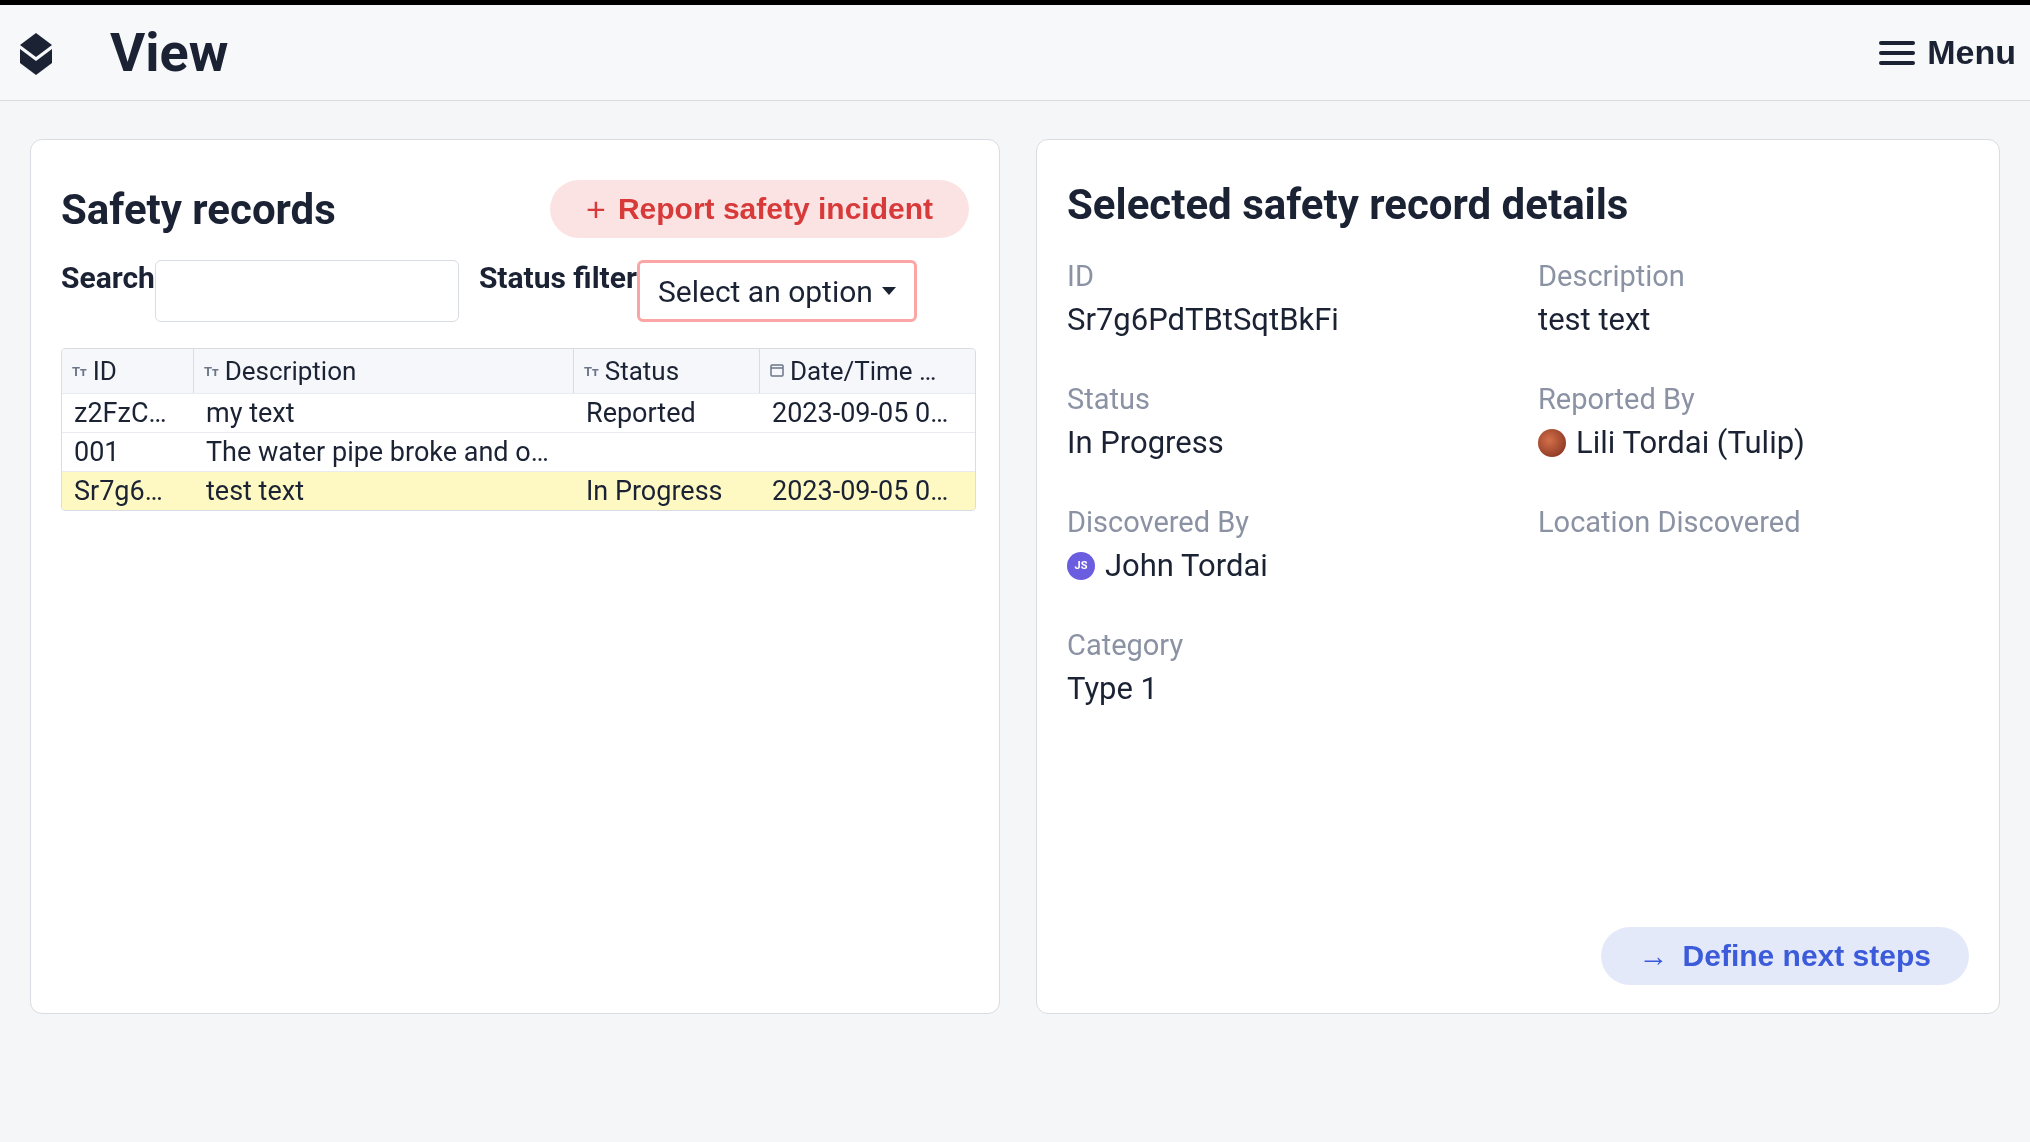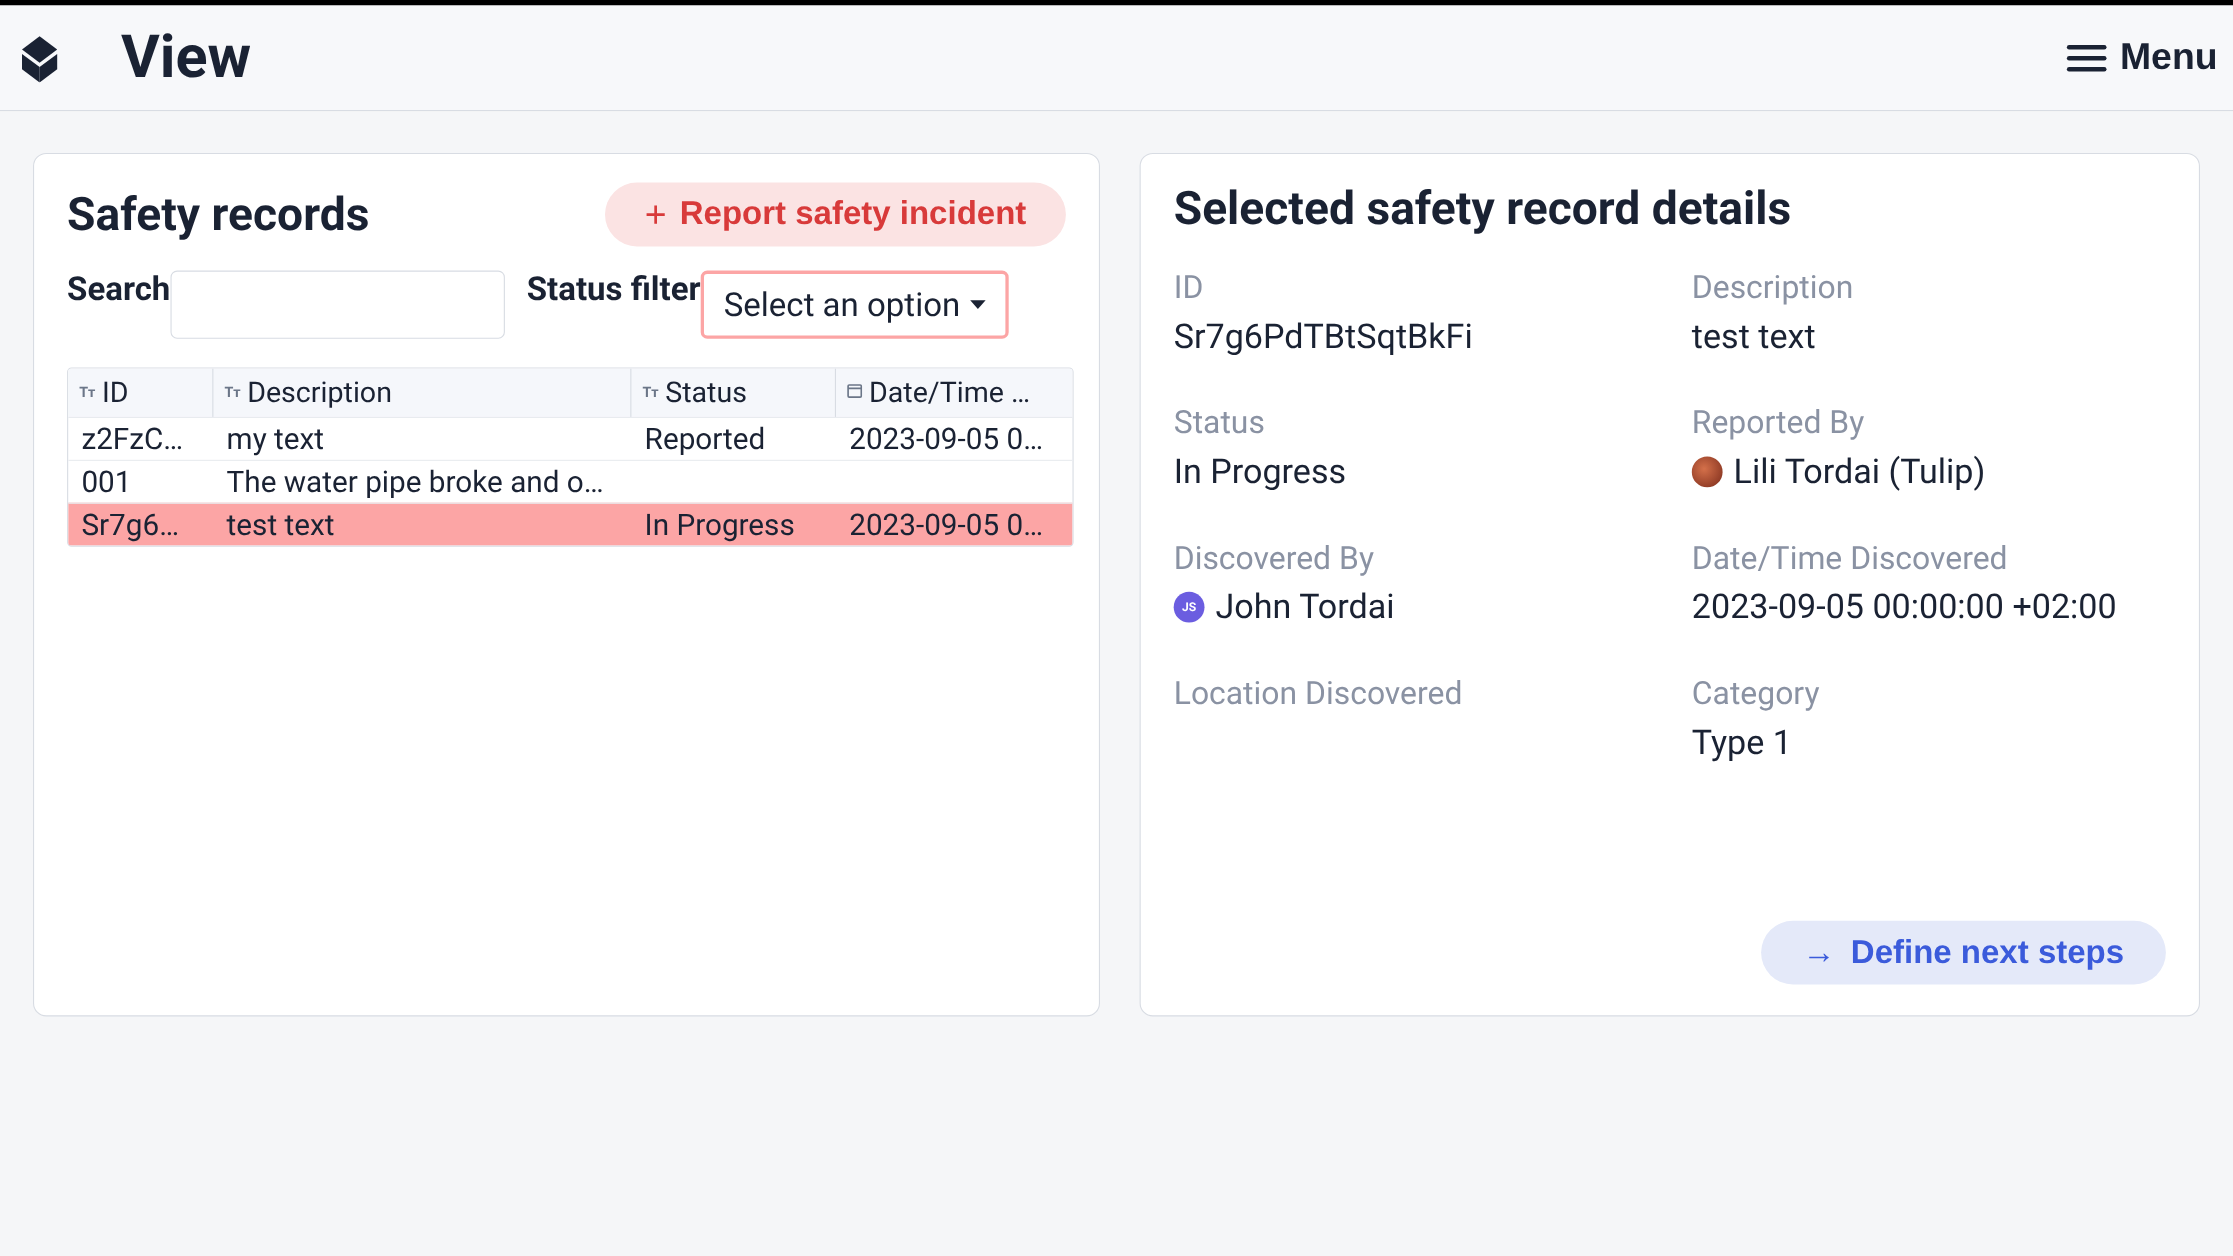--- a/index.html
+++ b/index.html
@@ -65,23 +65,23 @@
     }
     .content {
       display: flex;
       padding: 38px 30px;
       gap: 36px;
     }
     .panel {
       background: #fff;
       border: 1px solid #d8dce3;
       border-radius: 12px;
-      padding: 26px 30px;
+      padding: 40px 30px;
       flex: 1;
-      height: 785px;
+      height: 875px;
       position: relative;
     }
     .panel-left {
       width: 970px;
       flex: 0 0 970px;
     }
     .panel-right {
       flex: 1;
     }
     .panel-header-row {
@@ -192,21 +192,21 @@
       color: #6b7688;
       font-weight: 700;
     }
     .table-row {
       display: flex;
       height: 39px;
       border-top: 1px solid #e8ebef;
       cursor: pointer;
     }
     .table-row.selected {
-      background: #fca5a5;
+      background: #fef9c3;
     }
     .td {
       padding: 0 12px;
       display: flex;
       align-items: center;
       font-size: 27px;
       color: #1a2233;
       overflow: hidden;
       white-space: nowrap;
       text-overflow: ellipsis;
@@ -393,24 +393,20 @@
         </span>
       </div>
 
       <div class="detail-field">
         <span class="detail-label">Discovered By</span>
         <span class="detail-value">
           <span class="avatar avatar-initials">JS</span>
           <span>John Tordai</span>
         </span>
       </div>
-      <div class="detail-field">
-        <span class="detail-label">Date/Time Discovered</span>
-        <span class="detail-value">2023-09-05 00:00:00 +02:00</span>
-      </div>
 
       <div class="detail-field">
         <span class="detail-label">Location Discovered</span>
       </div>
       <div class="detail-field">
         <span class="detail-label">Category</span>
         <span class="detail-value">Type 1</span>
       </div>
     </div>
 

